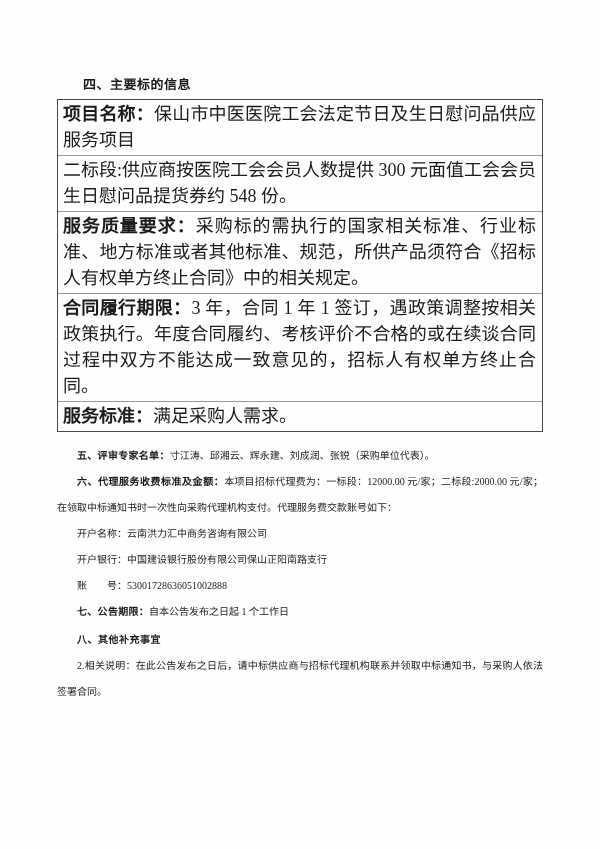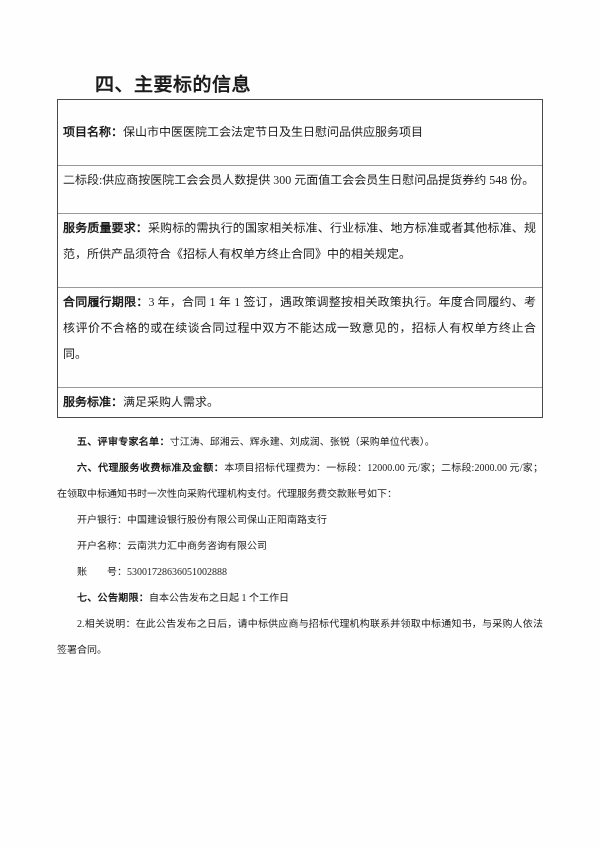--- a/index.html
+++ b/index.html
@@ -17,45 +17,44 @@
     background: #fffefe;
   }
   .content {
     position: absolute;
     left: 57px;
     width: 486px;
     top: 74px;
   }
   .sec-title {
     font-weight: bold;
-    font-size: 19px;
+    font-size: 13px;
     line-height: 22px;
     text-indent: 2em;
     letter-spacing: 0.5px;
   }
   
   .doc-table {
     margin-top: 3px;
     border: 1.5px solid #4a4a4a;
     background: #fffefe;
   }
   .t-header {
     text-align: center;
     font-size: 13.5px;
     line-height: 23px;
     padding: 1px 0;
     border-bottom: 1.5px solid #4a4a4a;
   }
   .t-row {
-    font-size: 12px;
+    font-size: 18px;
     line-height: 26px;
     padding: 1px 6px 2px 5px;
     text-align: justify;
     text-justify: inter-ideograph;
-    margin-top: 18px;
   }
   .t-row + .t-row { border-top: 1px solid #9a9a9a; }
   .t-row .lbl { font-weight: bold; }
   .t-row p { margin: 0; }
   
   .sections { margin-top: 11px; }
   .para {
     font-size: 10px;
     line-height: 26px;
     text-indent: 2em;
@@ -112,34 +111,35 @@
 
       <p class="para">
         <span class="lbl">五、评审专家名单：</span><span>寸江涛、邱湘云、辉永建、刘成润、张锐（采购单位代表）。</span>
       </p>
 
       <p class="para">
         <span class="lbl">六、代理服务收费标准及金额：</span><span>本项目招标代理费为：一标段：12000.00 元/家；二标段:2000.00 元/家；在领取中标通知书时一次性向采购代理机构支付。代理服务费交款账号如下：</span>
       </p>
 
       <p class="para bank-line">
-        <span>开户银行：</span><span>中国建设银行股份有限公司保山正阳南路支行</span>
+        <span>开户名称：</span><span>云南洪力汇中商务咨询有限公司</span>
       </p>
 
       <p class="para bank-line">
-        <span>开户名称：</span><span>云南洪力汇中商务咨询有限公司</span>
+        <span>开户银行：</span><span>中国建设银行股份有限公司保山正阳南路支行</span>
       </p>
 
       <p class="para bank-line">
         <span>账　　号：</span><span>53001728636051002888</span>
       </p>
 
       <p class="para">
         <span class="lbl">七、公告期限：</span><span>自本公告发布之日起 1 个工作日</span>
       </p>
 
+      <p class="para title-only">八、其他补充事宜</p>
 
 
       <p class="para">2.相关说明：在此公告发布之日后，请中标供应商与招标代理机构联系并领取中标通知书，与采购人依法签署合同。</p>
 
     </div>
   </div>
 </div>
 
 </body></html>

